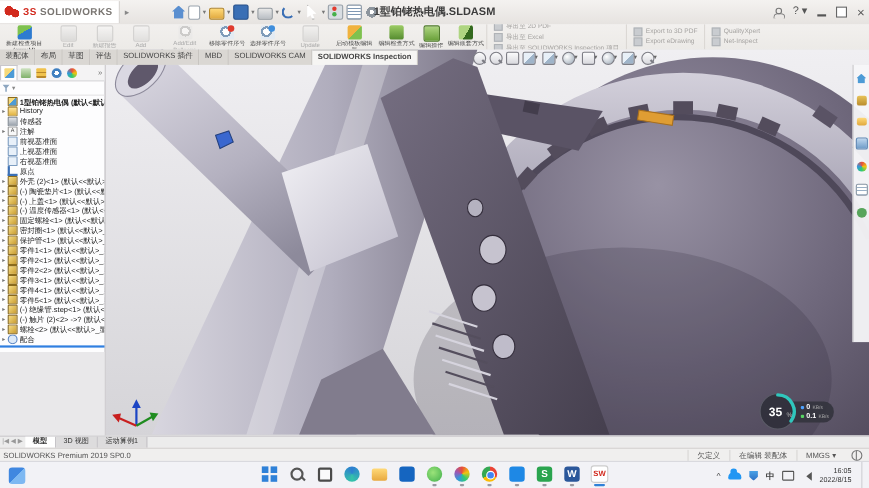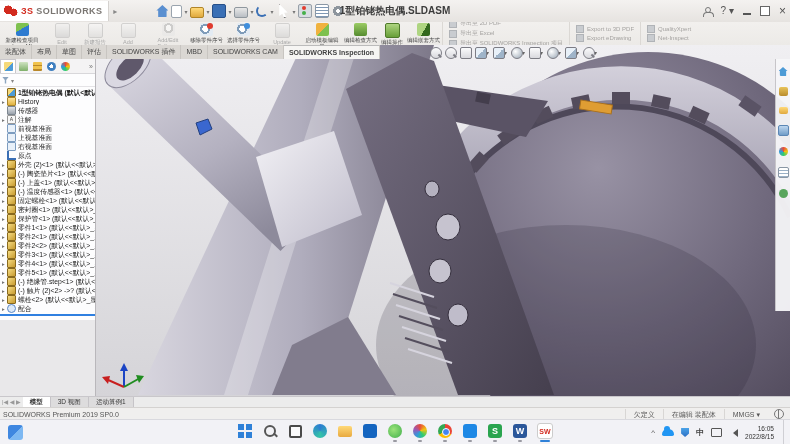--- a/index.html
+++ b/index.html
@@ -768,20 +768,40 @@
 
       <span class="tpi tp-view-palette"></span>
 
       <span class="tpi tp-appearances"></span>
 
       <span class="tpi tp-custom-properties"></span>
 
       <span class="tpi tp-forum"></span>
     </div>
 
+  <div class="netbadge">
+    <svg width="36" height="36" viewBox="0 0 36 36" style="z-index:2;">
+      <circle cx="18" cy="18" r="16" fill="rgba(47,47,58,.93)" stroke="#5a5a66" stroke-width="1"></circle>
+      <path d="M18,3 A15,15 0 0 1 30.1,26.8" fill="none" stroke="#2fc7bd" stroke-width="3" stroke-linecap="round"></path>
+      <text x="16" y="22" text-anchor="middle" fill="#fff" font-size="11" font-weight="bold" font-family="Liberation Sans, sans-serif">35</text>
+      <text x="26" y="23" fill="#bbb" font-size="6" font-family="Liberation Sans, sans-serif">%</text>
+    </svg>
+    <div class="nbrates">
+      <div class="nrow">
+        <span class="ndot up"></span>
+        <span class="nval">0</span>
+        <span class="nunit">KB/s</span>
+      </div>
+      <div class="nrow">
+        <span class="ndot dn"></span>
+        <span class="nval">0.1</span>
+        <span class="nunit">KB/s</span>
+      </div>
+    </div>
+  </div>
 
   <div class="modeltabs">
     <span class="mnav">|◀ ◀ ▶</span>
     <div style="display:flex;">
 
         <span class="mtab active">模型</span>
 
         <span class="mtab">3D 视图</span>
 
         <span class="mtab">运动算例1</span>

